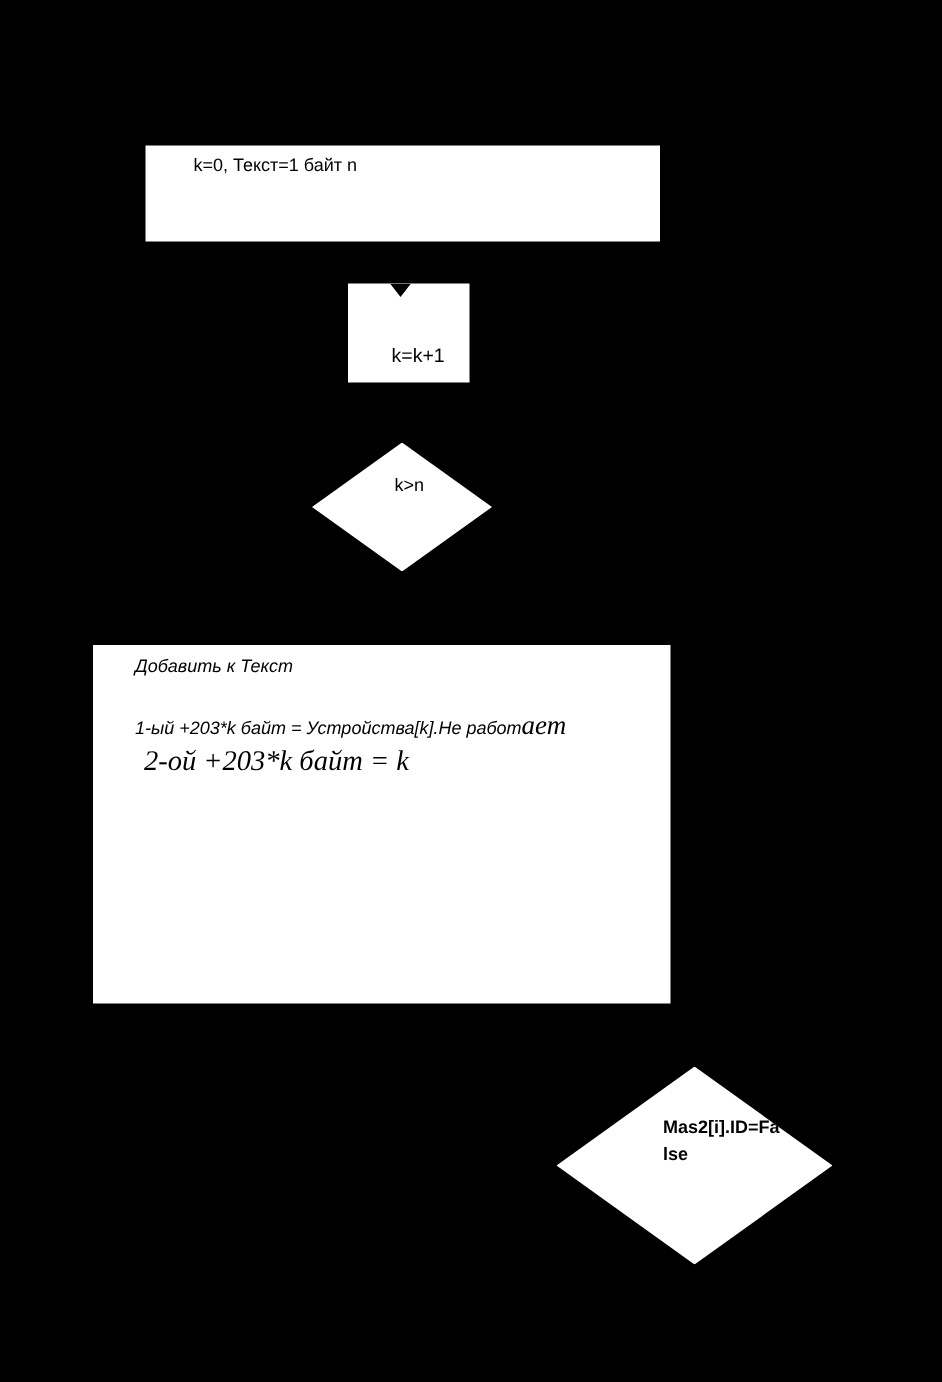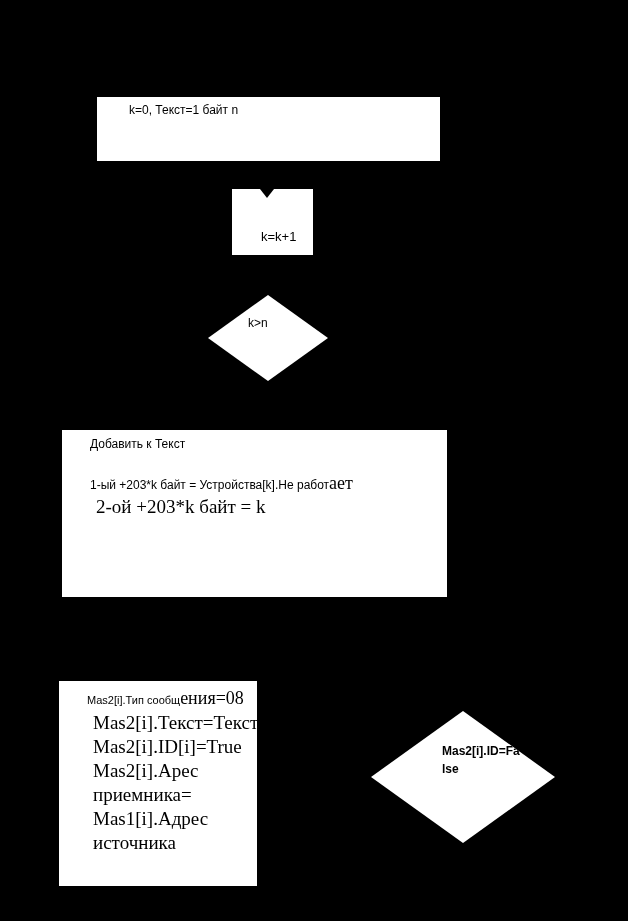--- a/index.html
+++ b/index.html
@@ -52,23 +52,23 @@
   
   #arrowhead-increment {
     position: absolute;
     left: 260px; top: 189px;
     width: 14px; height: 9px;
     background: #000000;
     clip-path: polygon(0 0, 100% 0, 50% 100%);
   }
   
   #decision-k { left: 208px; top: 295px; width: 120px; height: 86px; }
-  #decision-k .label { position: absolute; left: 18px; top: 21px; }
+  #decision-k .label { position: absolute; left: 33px; top: 21px; }
   
-  #add-text-box { left: 62px; top: 430px; width: 385px; height: 167px; }
+  #add-text-box { left: 62px; top: 430px; width: 385px; height: 239px; font-style: italic; }
   #add-text-box .content { position: absolute; left: 6px; top: 5px; }
   #add-text-box .l1 { line-height: 18px; }
   #add-text-box .l2 { line-height: 21px; margin-top: 20px; }
   #add-text-box .l3, #add-text-box .l4 { line-height: 26px; }
   
   #mas2-box { left: 59px; top: 681px; width: 198px; height: 205px; }
   #mas2-box .content { position: absolute; left: 6px; top: 6px; }
   #mas2-box .l1 { line-height: 22px; font-size: 11px; }
   #mas2-box .serifline { line-height: 24px; }
   
@@ -94,31 +94,20 @@
   </div>
 
   <div id="add-text-box" class="shape rect">
     <div class="content">
       <div class="smalltext l1">Добавить к Текст</div>
       <div class="l2"><span class="smalltext">1-ый +203*k байт = Устройства[k].Не работ</span><span class="serif-inline">ает</span></div>
       <div class="seriftext l3">2-ой +203*k байт = k</div>
     </div>
   </div>
 
-  <div id="mas2-box" class="shape rect">
-    <div class="content">
-      <div class="l1"><span class="smalltext" style="font-size:11px">Mas2[i].Тип сообщ</span><span class="serif-inline">ения=08</span></div>
-      <div class="seriftext serifline">Mas2[i].Текст=Текст</div>
-      <div class="seriftext serifline">Mas2[i].ID[i]=True</div>
-      <div class="seriftext serifline">Mas2[i].Арес</div>
-      <div class="seriftext serifline">приемника=</div>
-      <div class="seriftext serifline">Mas1[i].Адрес</div>
-      <div class="seriftext serifline">источника</div>
-    </div>
-  </div>
 
   <div id="decision-id" class="shape diamond">
     <div class="label smalltext">
       <div>Mas2[i].ID=Fa</div>
       <div>lse</div>
     </div>
   </div>
 
 </div>
 

